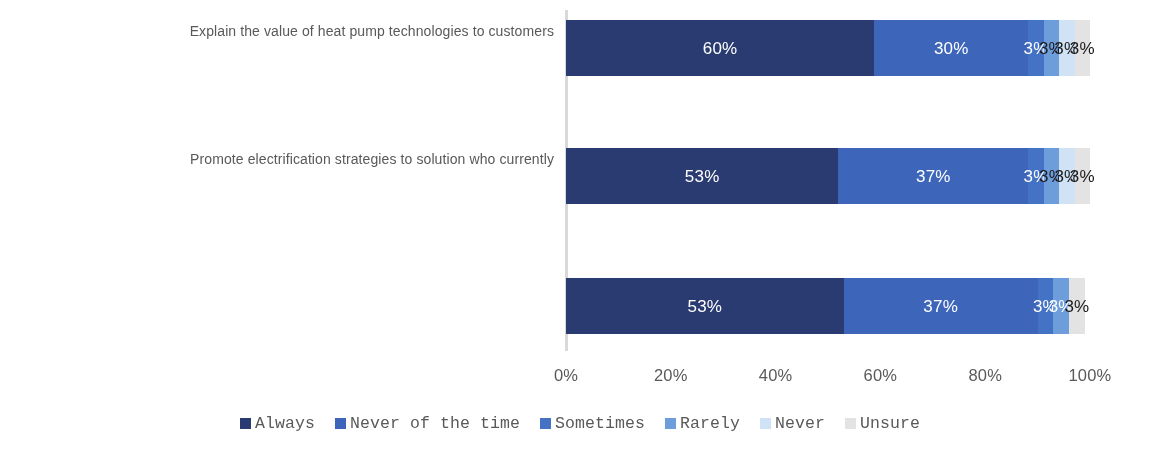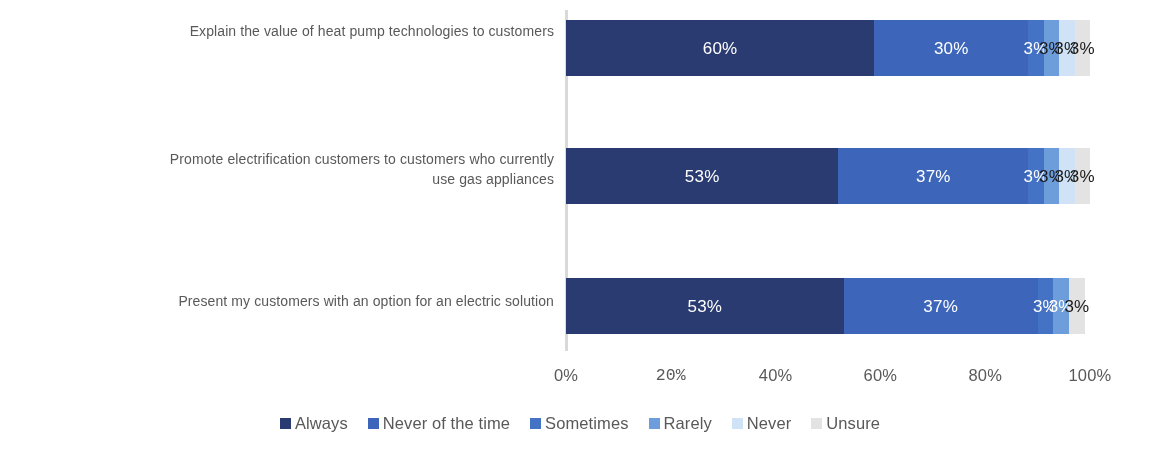--- a/index.html
+++ b/index.html
@@ -93,20 +93,21 @@
 
   
   .legend{
     position:absolute;
     left:0; right:0;
     top:414px;
     display:flex;
     justify-content:center;
     align-items:center;
     gap:20px;
+    font-family:Liberation Mono, monospace;
   }
   .legend-item{
     display:flex;
     align-items:center;
     gap:4px;
     white-space:nowrap;
   }
   .legend-swatch{
     width:11px;height:11px;
     display:inline-block;
@@ -120,25 +121,21 @@
 </style>
 </head>
 <body>
 
 <div id="chart-root">
 
   <div class="cat-label cat-label-0">
     <div>Explain the value of heat pump technologies to customers</div>
   </div>
   <div class="cat-label cat-label-1">
-    <div>Promote electrification customers to customers who currently</div>
-    <div>use gas appliances</div>
-  </div>
-  <div class="cat-label cat-label-2">
-    <div>Present my customers with an option for an electric solution</div>
+    <div>Promote electrification strategies to solution who currently</div>
   </div>
 
   <div class="axis-line"></div>
 
   <div class="plot-area">
     <div class="row row-0">
         <div class="seg" style="width: 60%; background: rgb(42, 59, 114);">
           <span class="seg-label lbl-light">60%</span>
         </div>
         <div class="seg" style="width: 30%; background: rgb(61, 102, 187);">
@@ -191,21 +188,21 @@
           <span class="seg-label lbl-light lbl-out">3%</span>
         </div>
         <div class="seg" style="width: 3%; background: rgb(227, 227, 227);">
           <span class="seg-label lbl-dark lbl-out">3%</span>
         </div>
       </div>
   </div>
 
   <div class="xticks">
       <div class="xtick" style="left: 0%;">0%</div>
-      <div class="xtick" style="left: 20%; font-family: Liberation Mono, monospace;">20%</div>
+      <div class="xtick" style="left: 20%;">20%</div>
       <div class="xtick" style="left: 40%; text-align: right;">40%</div>
       <div class="xtick" style="left: 60%;">60%</div>
       <div class="xtick" style="left: 80%; text-align: right;">80%</div>
       <div class="xtick" style="left: 100%;">100%</div>
     </div>
 
   <div class="legend">
       <div class="legend-item">
         <span class="legend-swatch" style="background: rgb(42, 59, 114);"></span>
         <span class="legend-text">Always</span>

